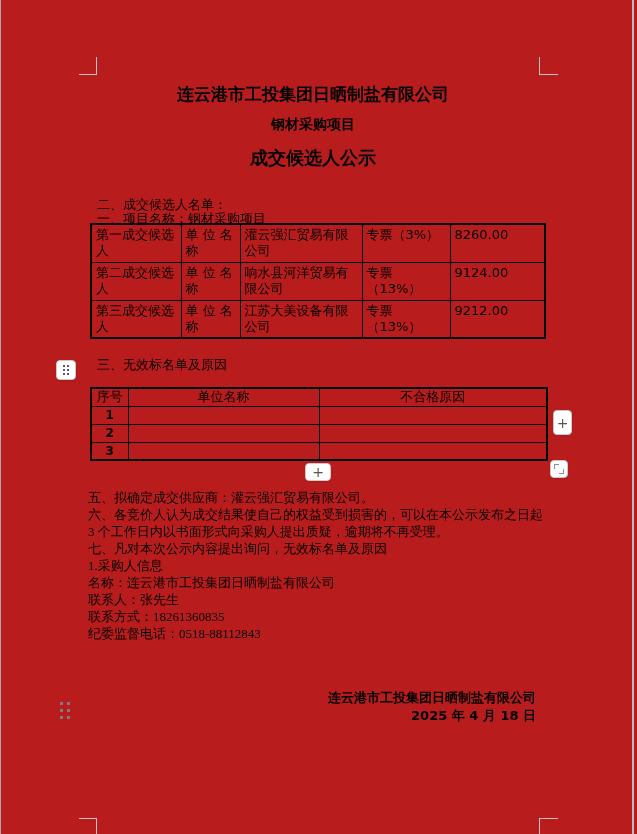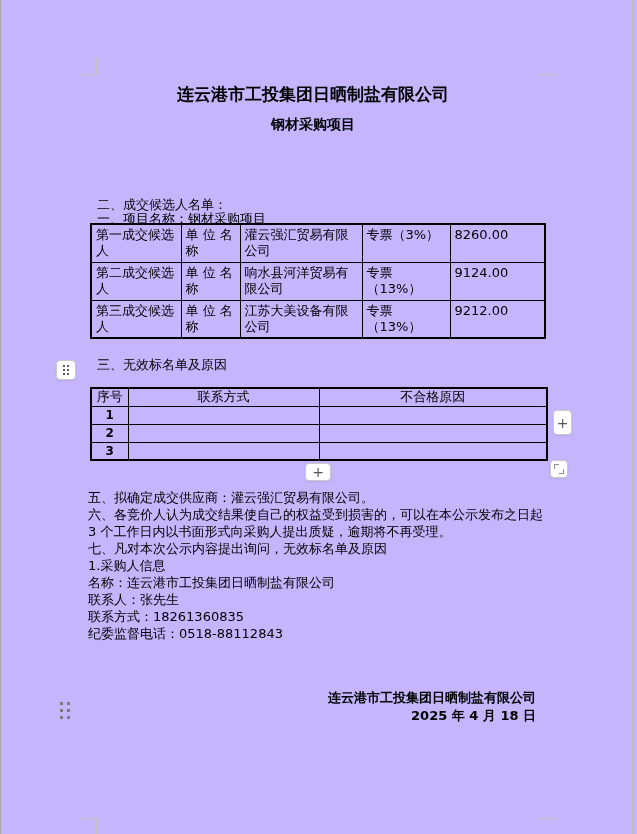--- a/index.html
+++ b/index.html
@@ -6,21 +6,21 @@
   html, body { background: #fff; }
   body {
     font-family: "DejaVu Sans", sans-serif;
     color: #000;
     width: 637px;
   }
   .page {
     position: relative;
     width: 637px;
     height: 834px;
-    background: #c4b5fd;
+    background: #b91c1c;
     overflow: hidden;
   }
   
   .edge-left  { position: absolute; left: 0; top: 0; width: 1px; height: 834px; background: #a8a8a8; }
   .edge-right { position: absolute; left: 632px; top: 0; width: 2px; height: 834px; background: #bdbdbd; }
 
   
   .crop { position: absolute; }
   .crop-tl { left: 79px;  top: 57px;  width: 18px; height: 18px; border-right: 1px solid #c2c2c2; border-bottom: 1px solid #c2c2c2; }
   .crop-tr { left: 539px; top: 57px;  width: 19px; height: 18px; border-left: 1px solid #c2c2c2;  border-bottom: 1px solid #c2c2c2; }
@@ -64,40 +64,41 @@
   .dots-grid i { width: 2px; height: 2px; background: #5a5a5a; display: block; }
 
   .float-dots { position: absolute; left: 60px; top: 702px; display: grid; grid-template-columns: repeat(2, 3px); grid-auto-rows: 3px; column-gap: 4px; row-gap: 4px; cursor: grab; }
   .float-dots i { width: 3px; height: 3px; background: #7d7d7d; display: block; }
 
   .resize-glyph { position: relative; width: 10px; height: 10px; }
   .resize-glyph i { position: absolute; display: block; width: 5px; height: 5px; }
   .resize-glyph .c1 { left: 0; top: 0; border-left: 1px solid #8f8f8f; border-top: 1px solid #8f8f8f; }
   .resize-glyph .c2 { right: 0; bottom: 0; border-right: 1px solid #8f8f8f; border-bottom: 1px solid #8f8f8f; }
 
-  .paragraphs { position: absolute; left: 88px; top: 489px; width: 460px; }
+  .paragraphs { position: absolute; left: 88px; top: 489px; width: 460px; font-family: Liberation Serif, serif; }
   .paragraphs .pline { position: static; display: block; font-size: 13px; line-height: 17px; white-space: nowrap; }
 
   .signature { position: absolute; left: 88px; top: 689px; width: 448px; text-align: right; font-weight: 700; font-size: 13px; line-height: 18px; white-space: nowrap; }
 </style>
 </head>
 <body>
 
 <div class="page">
 
   <div class="edge-left"></div>
   <div class="edge-right"></div>
 
   <div class="crop crop-tl"></div>
   <div class="crop crop-tr"></div>
   <div class="crop crop-bl"></div>
   <div class="crop crop-br"></div>
 
   <div class="title title-1">连云港市工投集团日晒制盐有限公司</div>
   <div class="title title-2">钢材采购项目</div>
+  <div class="title title-3">成交候选人公示</div>
 
   <div class="line sec-1">一、项目名称：钢材采购项目</div>
   <div class="line sec-2">二、成交候选人名单：</div>
 
   <table class="tbl-candidates">
     <colgroup>
       <col style="width:90px">
         <col style="width:59px">
         <col style="width:122px">
         <col style="width:88px">
@@ -143,21 +144,21 @@
 
   <table class="tbl-invalid">
     <colgroup>
       <col style="width:37px">
         <col style="width:191px">
         <col style="width:228px">
     </colgroup>
     <tbody>
       <tr>
         <td>序号</td>
-        <td>联系方式</td>
+        <td>单位名称</td>
         <td>不合格原因</td>
       </tr>
       <tr>
         <td class="rowno">1</td>
         <td></td>
         <td></td>
       </tr>
       <tr>
         <td class="rowno">2</td>
         <td></td>

